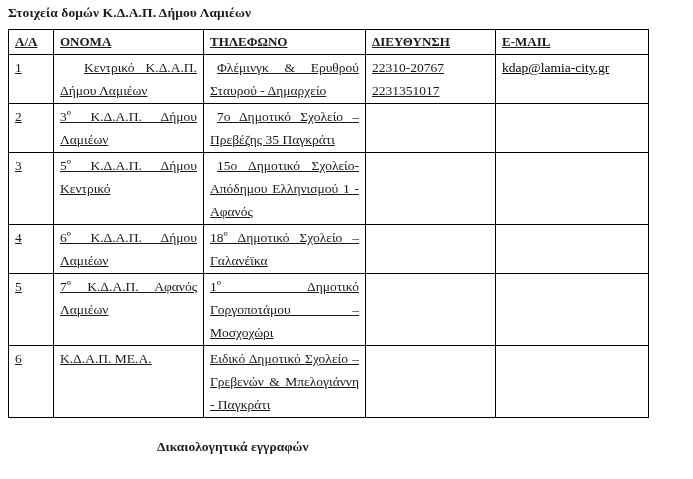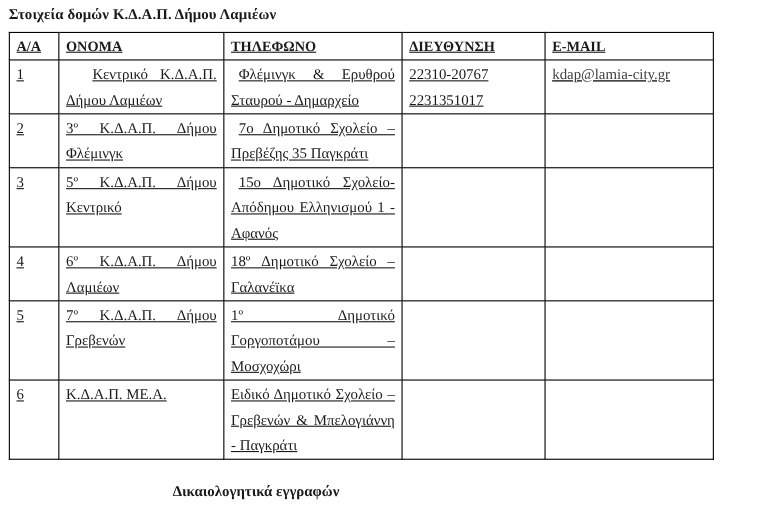--- a/index.html
+++ b/index.html
@@ -47,21 +47,21 @@
     font-weight: bold;
     font-size: 13px;
     line-height: 20px;
     padding: 2px 6px;
     text-align: left;
   }
   td.ti-lg { text-indent: 24px; }
   td.ti-sm { text-indent: 7px; }
   td.phone { white-space: pre-line; text-align: left; }
   a.email-link {
-    color: #404040;
+    color: #000000;
     text-decoration: underline;
     cursor: pointer;
   }
   .footer-heading {
     font-size: 13.5px;
     font-weight: bold;
     margin: 21px 14px 0 149px;
   }
 </style>
 </head>
@@ -92,42 +92,42 @@
       <tr>
         <td>1</td>
         <td class="ti-lg">Κεντρικό Κ.Δ.Α.Π. Δήμου Λαμιέων</td>
         <td class="ti-sm">Φλέμινγκ &amp; Ερυθρού Σταυρού - Δημαρχείο</td>
         <td class="phone">22310-20767
 2231351017</td>
         <td><a class="email-link">kdap@lamia-city.gr</a></td>
       </tr>
       <tr>
         <td>2</td>
-        <td>3º Κ.Δ.Α.Π. Δήμου Φλέμινγκ</td>
+        <td>3º Κ.Δ.Α.Π. Δήμου Λαμιέων</td>
         <td class="ti-sm">7ο Δημοτικό Σχολείο – Πρεβέζης 35 Παγκράτι</td>
         <td class="phone"></td>
         <td></td>
       </tr>
       <tr>
         <td>3</td>
         <td>5º Κ.Δ.Α.Π. Δήμου Κεντρικό</td>
         <td class="ti-sm">15ο Δημοτικό Σχολείο- Απόδημου Ελληνισμού 1 - Αφανός</td>
         <td class="phone"></td>
         <td></td>
       </tr>
       <tr>
         <td>4</td>
         <td>6º Κ.Δ.Α.Π. Δήμου Λαμιέων</td>
         <td>18º Δημοτικό Σχολείο – Γαλανέϊκα</td>
         <td class="phone"></td>
         <td></td>
       </tr>
       <tr>
         <td>5</td>
-        <td>7º Κ.Δ.Α.Π. Δήμου Γρεβενών</td>
+        <td>7º Κ.Δ.Α.Π. Αφανός Λαμιέων</td>
         <td>1º Δημοτικό Γοργοποτάμου – Μοσχοχώρι</td>
         <td class="phone"></td>
         <td></td>
       </tr>
       <tr>
         <td>6</td>
         <td>Κ.Δ.Α.Π. ΜΕ.Α.</td>
         <td>Ειδικό Δημοτικό Σχολείο – Γρεβενών &amp; Μπελογιάννη - Παγκράτι</td>
         <td class="phone"></td>
         <td></td>

